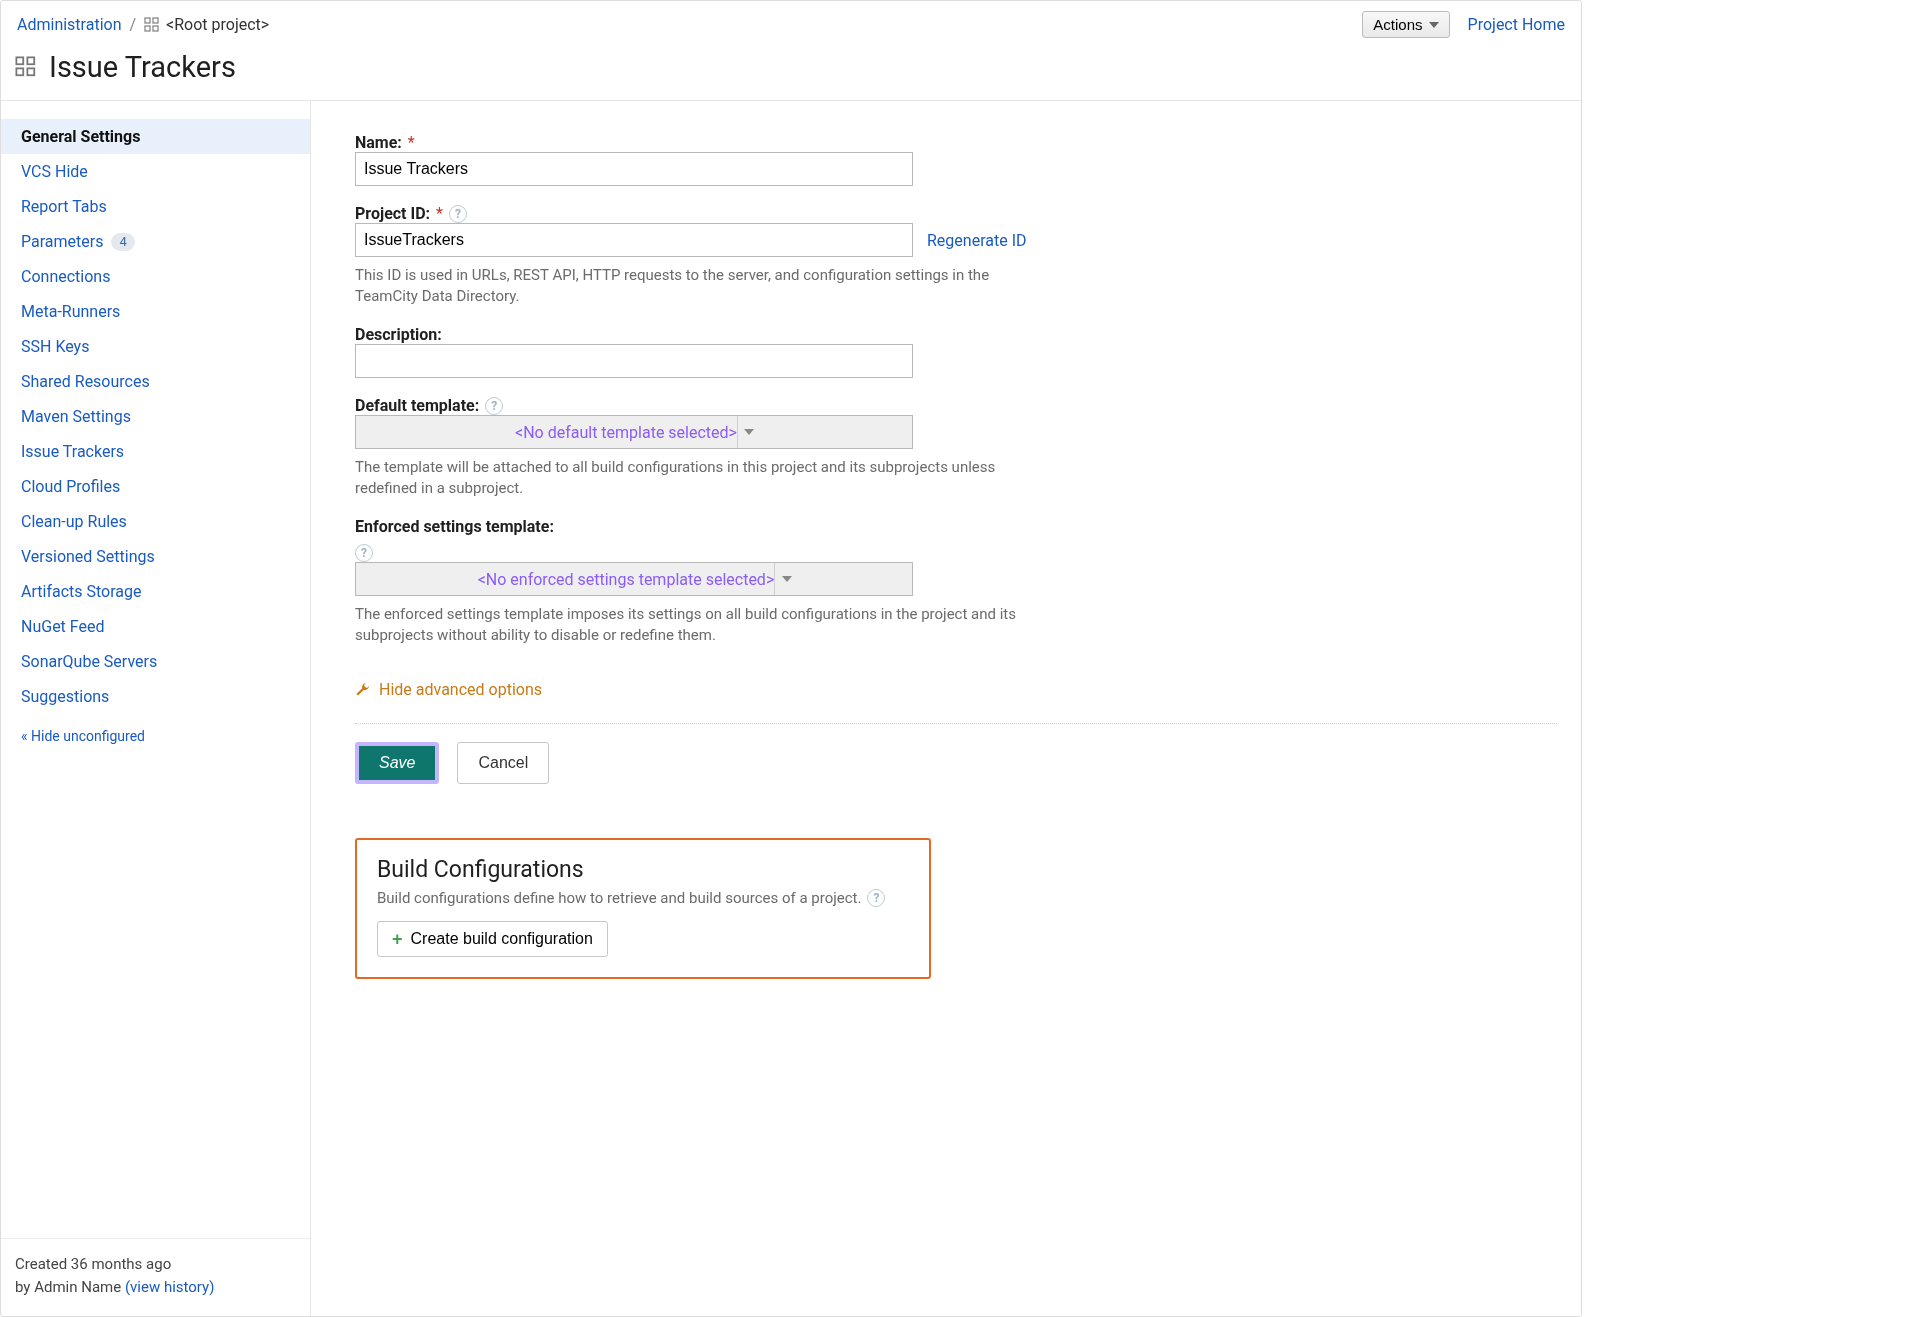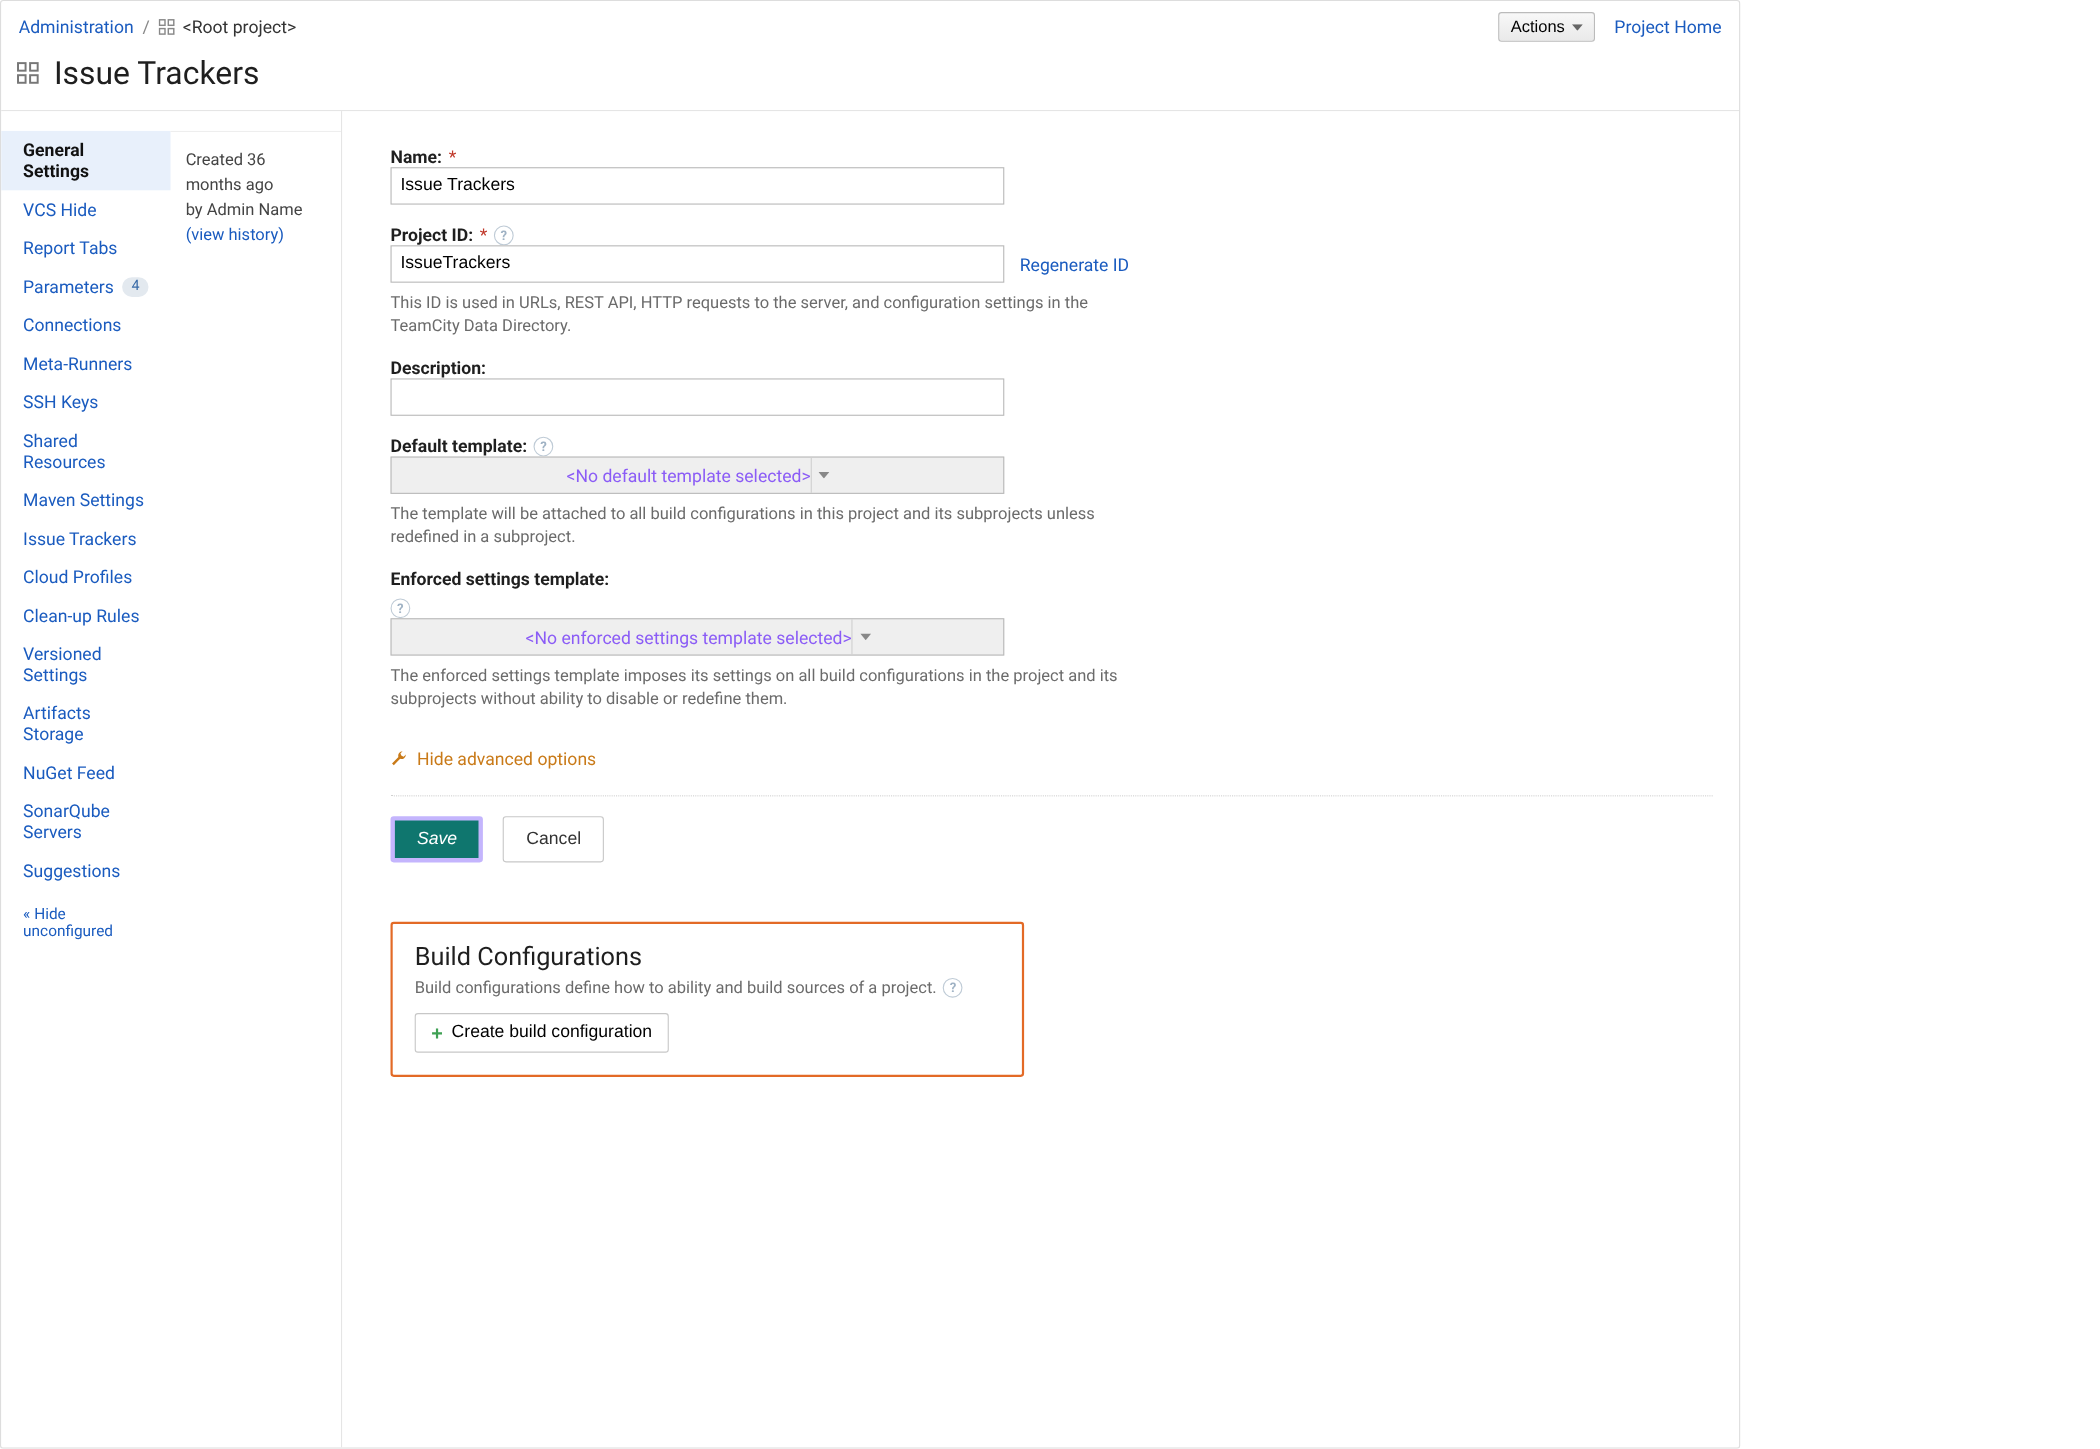--- a/index.html
+++ b/index.html
@@ -55,21 +55,21 @@
     padding: 6px 16px 16px 14px;
     border-bottom: 1px solid #e5e5e5;
   }
   .page-title { font-size: 29px; font-weight: 400; }
   .columns { display: flex; flex: 1 1 auto; overflow: hidden; }
   .sidebar {
     width: 310px;
     border-right: 1px solid #e5e5e5;
     padding-top: 18px;
     display: flex;
-    flex-direction: row;
+    flex-direction: column;
     justify-content: space-between;
   }
   .side-list { list-style: none; }
   .side-item {
     padding: 8px 20px;
     font-size: 16px;
     color: #1a5bbf;
     cursor: pointer;
     display: flex;
     align-items: center;
@@ -392,21 +392,21 @@
       <div class="hr"></div>
 
       <div class="btn-row">
         <button class="btn btn-primary">Save</button>
         <button class="btn btn-default">Cancel</button>
       </div>
 
       <div class="build-card">
         <div class="build-title">Build Configurations</div>
         <div class="build-desc">
-          <span>Build configurations define how to ability and build sources of a project.</span>
+          <span>Build configurations define how to retrieve and build sources of a project.</span>
           <span class="help-icon">?</span>
         </div>
         <button class="create-btn">
           <span class="plus">+</span>
           <span>Create build configuration</span>
         </button>
       </div>
 
     </main>
   </div>

